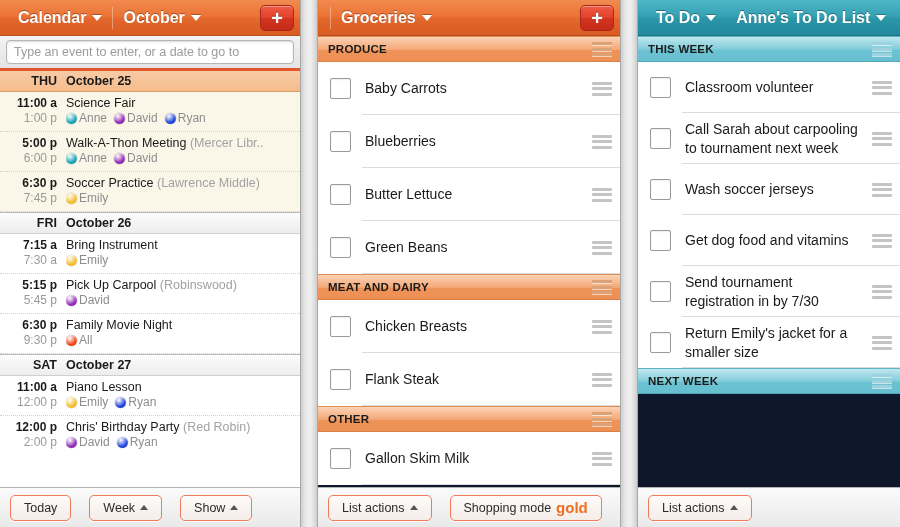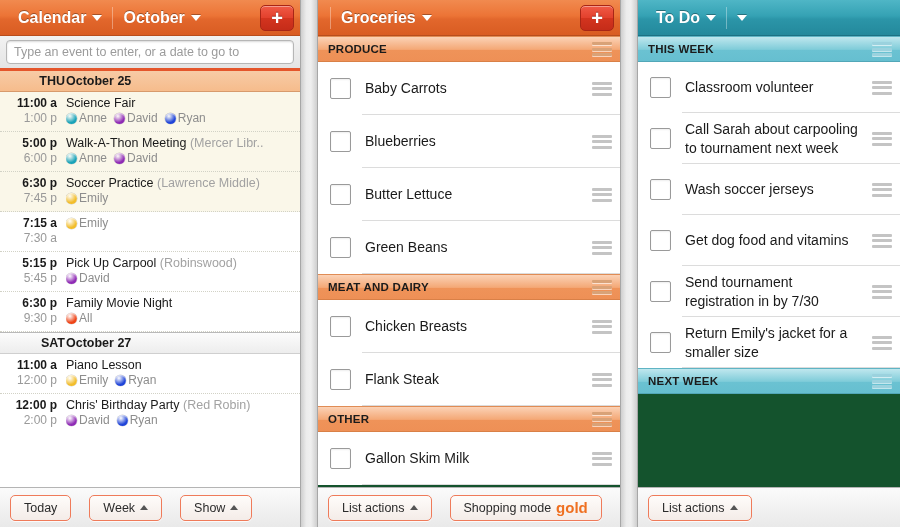--- a/index.html
+++ b/index.html
@@ -93,21 +93,21 @@
   }
   .day-head.today {
     background: linear-gradient(180deg,#f7cba6 0%,#f6bc8c 100%);
     border-top: 1px solid #e4552b;
     border-bottom: 1px solid #d79a6c;
   }
   .day-head.plain {
     background: linear-gradient(180deg,#fcfcfc 0%,#ededed 100%);
     border-top: 1px solid #b9b9b9;
   }
-  .day-dow { width: 66px; text-align: right; padding-right: 1px; }
+  .day-dow { width: 66px; text-align: right; padding-right: 9px; }
   .day-date { flex: 1; }
 
   .evt {
     display: flex; padding: 4px 6px 5px 0;
     border-bottom: 1px dotted #d2d2c6;
   }
   .evt.today-bg { background: #faf7e9; }
   .evt:last-child { border-bottom: none; }
   .evt-times {
     width: 66px; flex: 0 0 66px; text-align: right; padding-right: 9px;
@@ -143,21 +143,21 @@
     display: flex; align-items: center; justify-content: center; gap: 5px;
     padding: 0 13px;
     font-size: 12.5px; color: #2b2b2b;
     white-space: nowrap;
   }
   .caret-u { width: 0; height: 0; border-left: 4px solid transparent;
              border-right: 4px solid transparent; border-bottom: 5px solid #555; }
   .gold { color: #ef7021; font-weight: bold; font-size: 15px; }
 
   
-  .list-body { flex: 1 1 auto; overflow: hidden; background: #14532d; }
+  .list-body { flex: 1 1 auto; overflow: hidden; background: #0f172a; }
   .grp-head {
     height: 26px; display: flex; align-items: center;
     padding: 0 8px 0 10px;
     font-size: 11.5px; font-weight: bold; color: #1b1b1b;
     letter-spacing: .2px;
   }
   .grp-head.orange {
     background: linear-gradient(180deg,#fbd2b6 0%,#f4a876 52%,#ef9359 53%,#ee9056 100%);
     border-top: 1px solid #e08c55;
     border-bottom: 1px solid #d98047;
@@ -282,26 +282,31 @@
           <div class="evt-main">
             <div class="evt-title">Soccer Practice<span class="evt-loc"> (Lawrence Middle)</span></div>
             <div class="evt-people">
               <span class="person">
                 <span class="dot" style="background: radial-gradient(circle at 35% 28%, rgba(255, 255, 255, 0.667) 0%, rgb(242, 189, 43) 62%);"></span>
                 <span>Emily</span>
               </span>
             </div>
           </div>
         </div>
+        <div class="day-head plain">
+          <span class="day-dow">FRI</span>
+          <span class="day-date">October 26</span>
+        </div>
         <div class="evt">
           <div class="evt-times">
             <span class="t-start">7:15 a</span>
             <span class="t-end">7:30 a</span>
           </div>
           <div class="evt-main">
+            <div class="evt-title">Bring Instrument</div>
             <div class="evt-people">
               <span class="person">
                 <span class="dot" style="background: radial-gradient(circle at 35% 28%, rgba(255, 255, 255, 0.667) 0%, rgb(242, 189, 43) 62%);"></span>
                 <span>Emily</span>
               </span>
             </div>
           </div>
         </div>
         <div class="evt">
           <div class="evt-times">
@@ -513,20 +518,21 @@
 
   <div class="panel panel-todo todo">
 
     <div class="topbar teal">
       <div class="tb-item">
         <span>To Do</span>
         <span class="caret-d"></span>
       </div>
       <div class="tb-sep"></div>
       <div class="tb-item">
+        <span>Anne's To Do List</span>
         <span class="caret-d"></span>
       </div>
     </div>
 
     <div class="list-body">
         <div class="grp-head teal">
           <span>THIS WEEK</span>
           <span class="handle">
             <i></i>
             <i></i>

